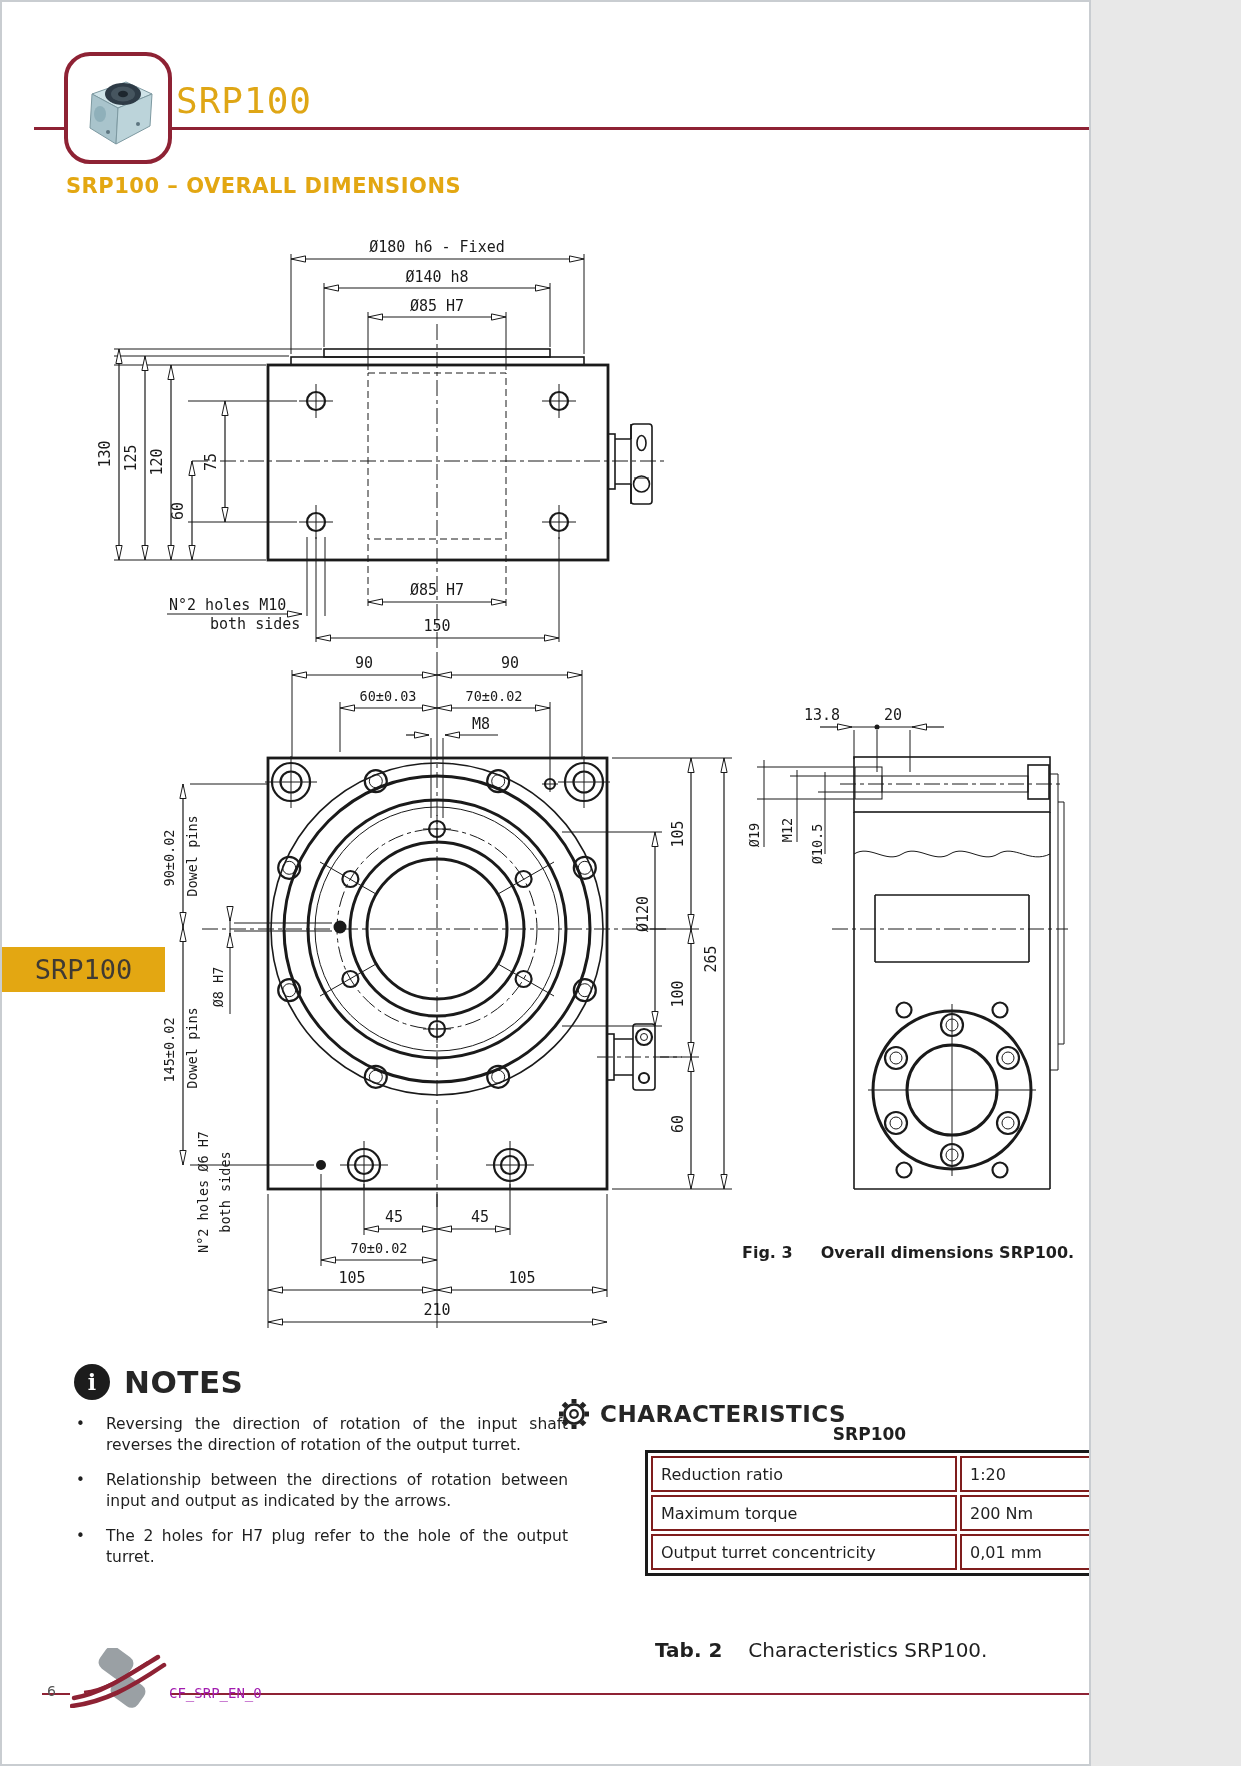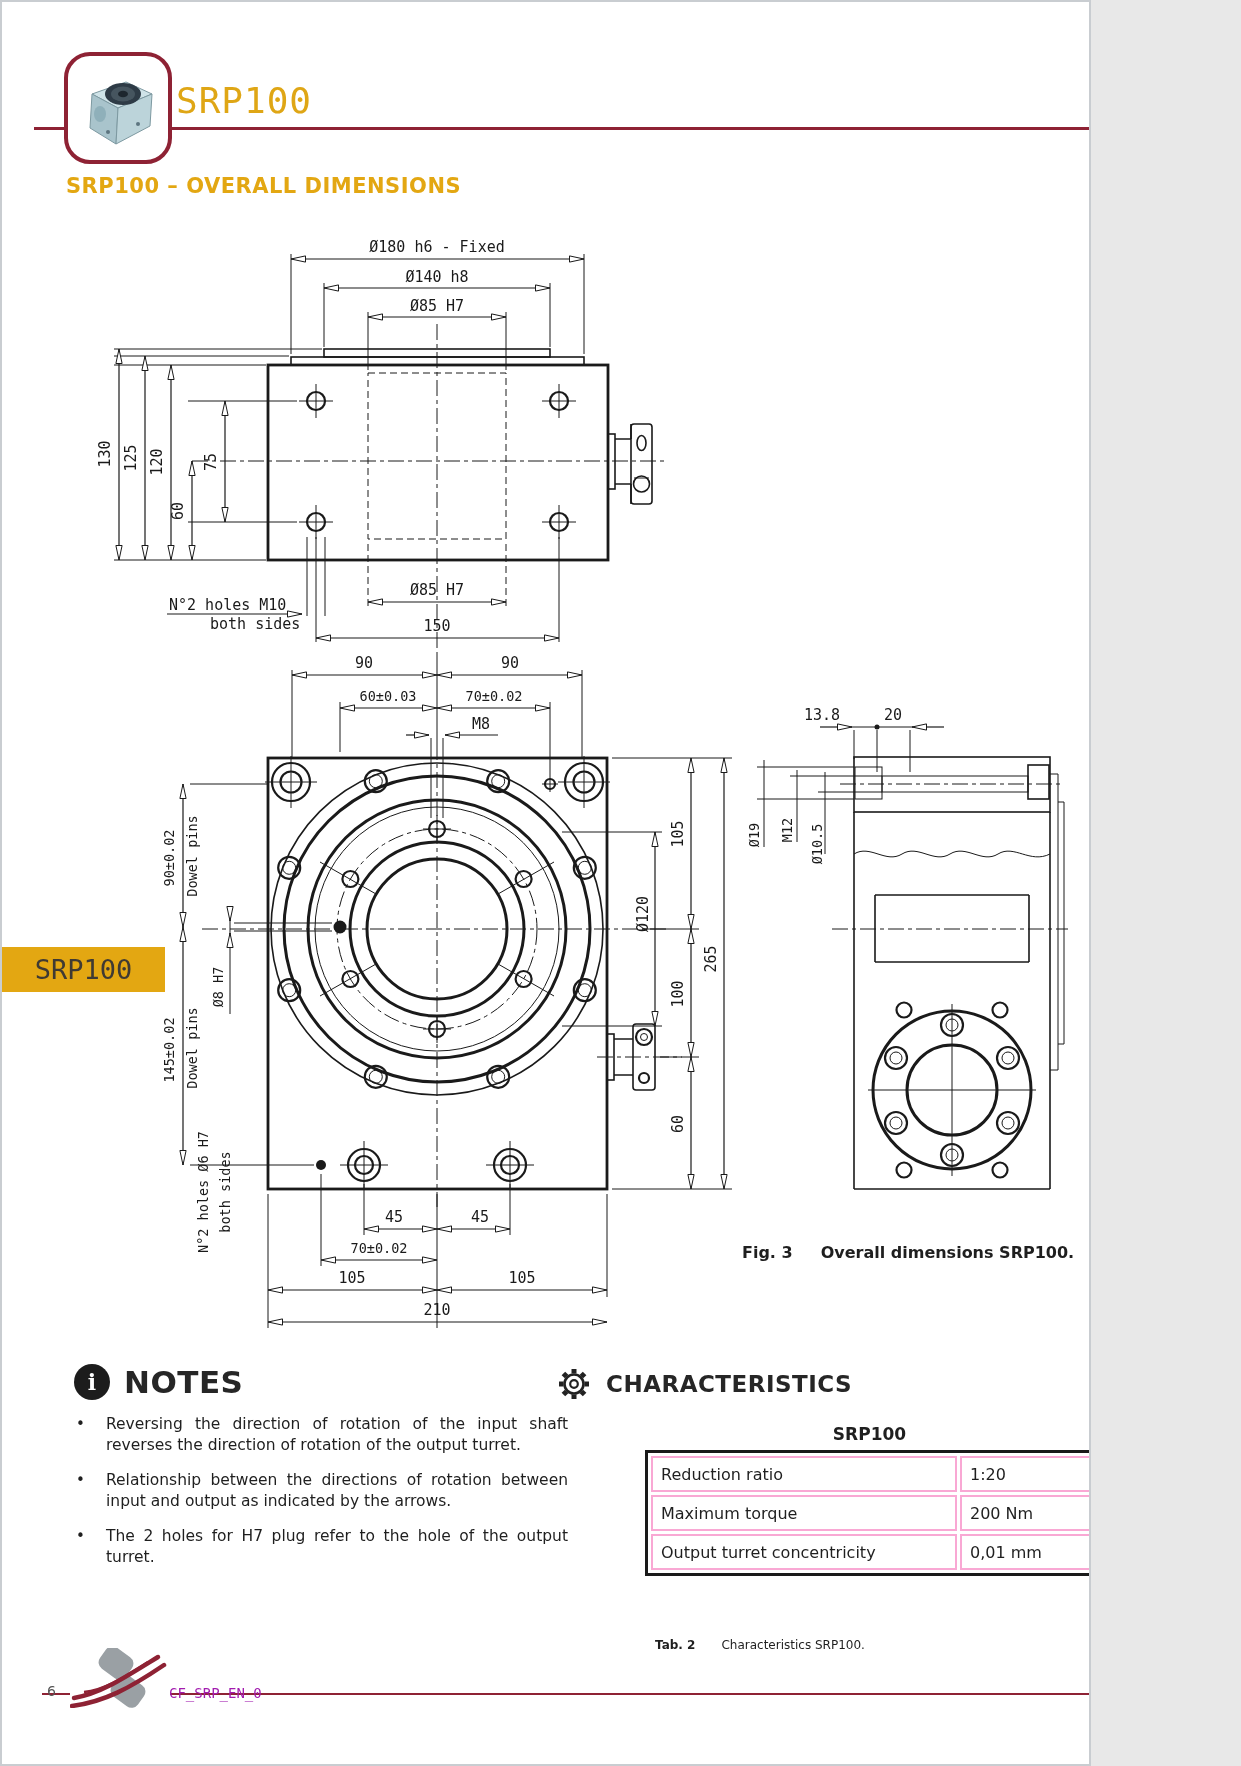--- a/index.html
+++ b/index.html
@@ -37,30 +37,30 @@
   .notes-head{display:flex;align-items:center;gap:14px;margin-left:12px;}
   .info-icon{width:36px;height:36px;border-radius:50%;background:#1c1c1c;color:#fff;
              display:flex;align-items:center;justify-content:center;
              font:bold 22px "DejaVu Serif",serif;}
   .notes-title,.char-title{font-size:31px;font-weight:bold;color:#262626;letter-spacing:0.5px;}
   .note-item{display:flex;margin-top:14px;font-size:15.5px;line-height:1.36;}
   .note-bullet{width:44px;padding-left:14px;box-sizing:border-box;font-size:15px;}
   .note-text{flex:1;text-align:justify;padding-right:4px;}
   
   .chars{position:absolute;left:552px;top:1362px;width:560px;}
-  .chars-head{display:flex;align-items:center;gap:12px;}
+  .chars-head{display:flex;align-items:center;gap:6px;margin-top:30px;}
   .gear-icon{width:40px;height:40px;}
   .table-title{position:absolute;left:643px;top:1422px;width:449px;text-align:center;
                font-size:17px;font-weight:bold;}
   .char-table-wrap{position:absolute;left:643px;top:1448px;width:449px;border:3px solid #1a1a1a;background:#fff;}
   table.char{width:100%;border-collapse:separate;border-spacing:3px;}
-  table.char td{border:2px solid #f9a8d4;font-size:16px;padding:3px 8px;height:26px;background:#fff;}
+  table.char td{border:2px solid #7f1d1d;font-size:16px;padding:3px 8px;height:26px;background:#fff;}
   td.c-label{width:300px;}
   td.c-value{width:120px;}
-  .tab-caption{position:absolute;left:653px;top:1636px;font-size:12px;}
+  .tab-caption{position:absolute;left:653px;top:1636px;font-size:20px;}
   .tab-caption b{margin-right:26px;}
   
   .ftr-rule{position:absolute;left:40px;top:1691px;width:1156px;height:2px;background:#8E2234;}
   .ftr-logo{position:absolute;left:68px;top:1646px;z-index:2;}
   .page-num{position:absolute;left:45px;top:1681px;font-size:14px;color:#555;}
   .doc-code{position:absolute;left:167px;top:1683px;font-family:"DejaVu Sans Mono",monospace;
             font-size:14px;color:#a21caf;z-index:2;}
 </style>
 </head>
 <body>

